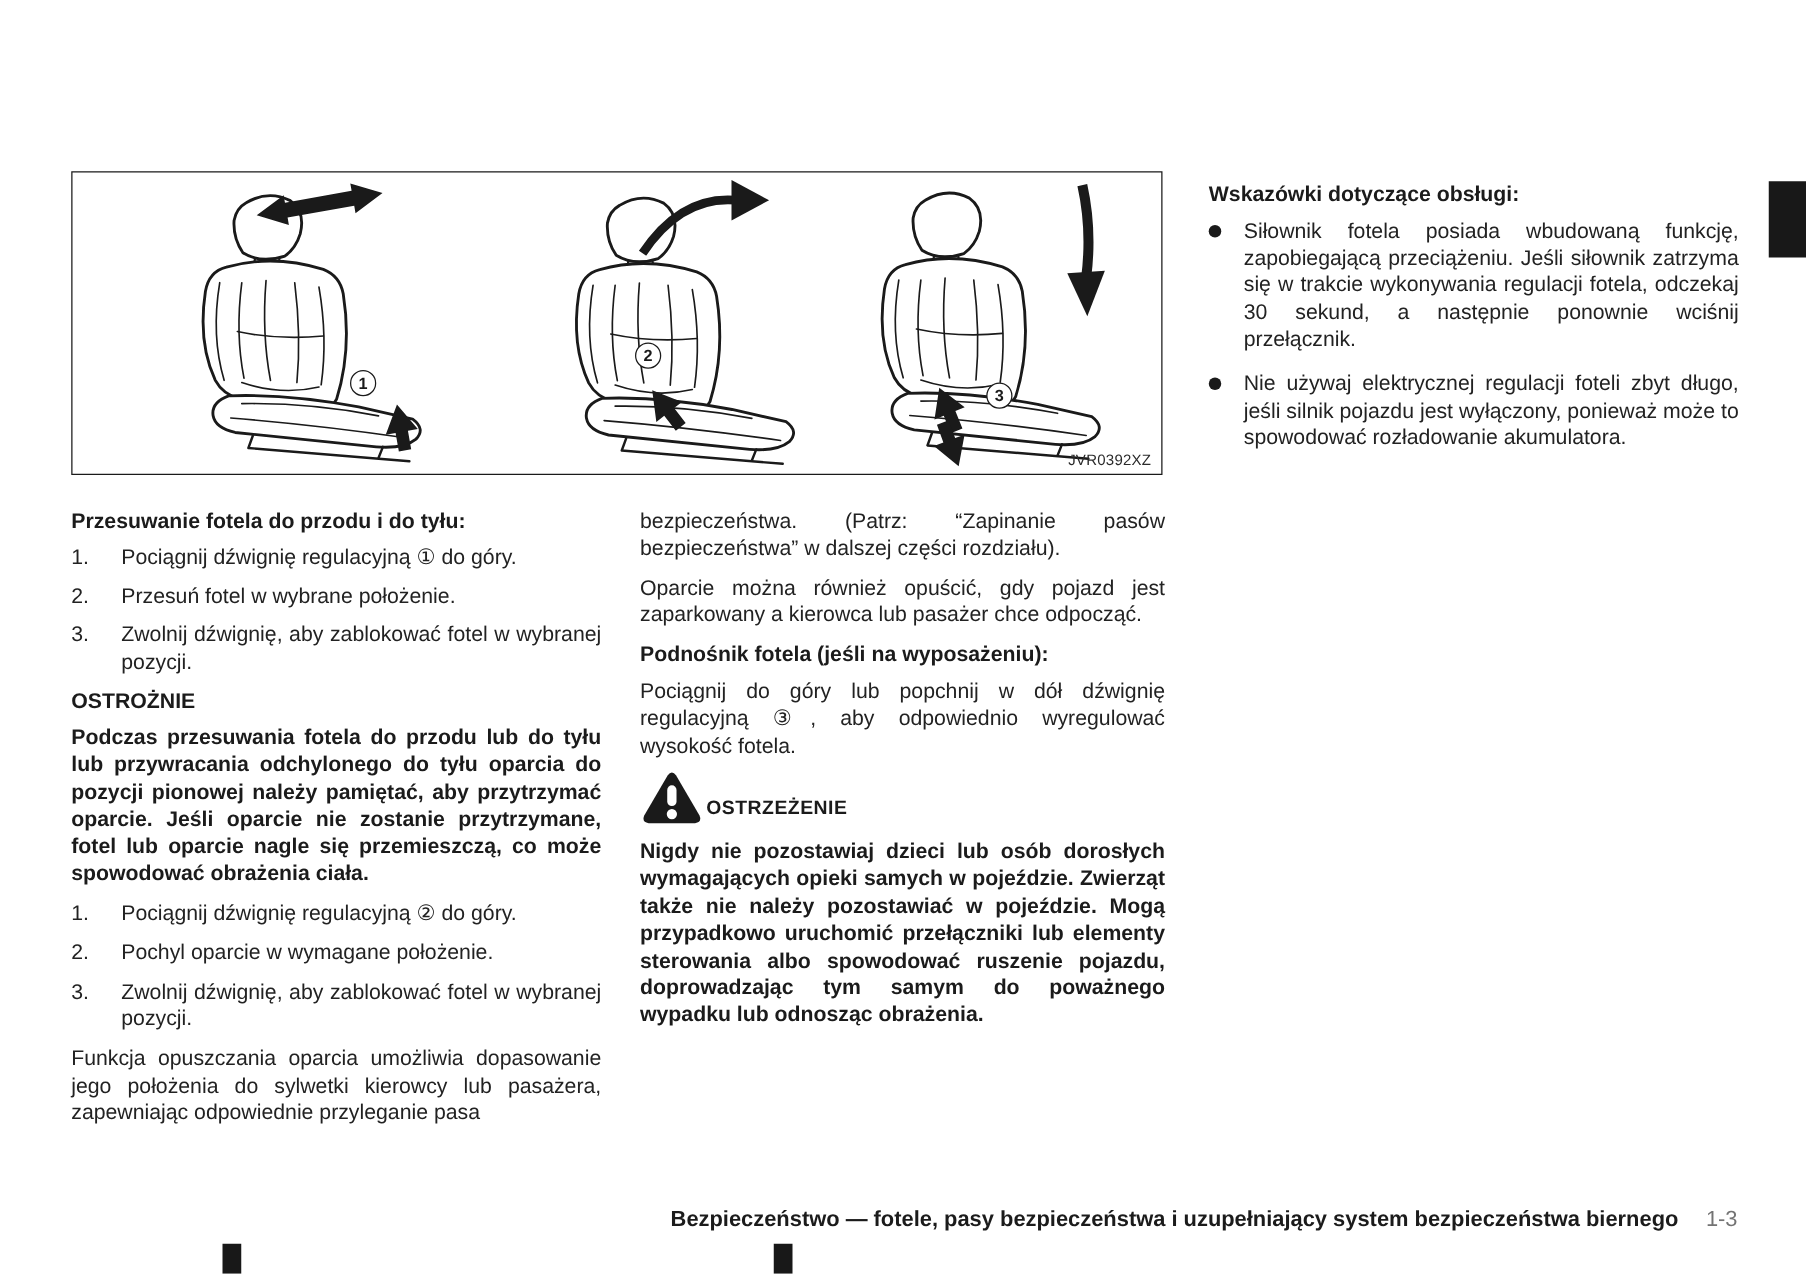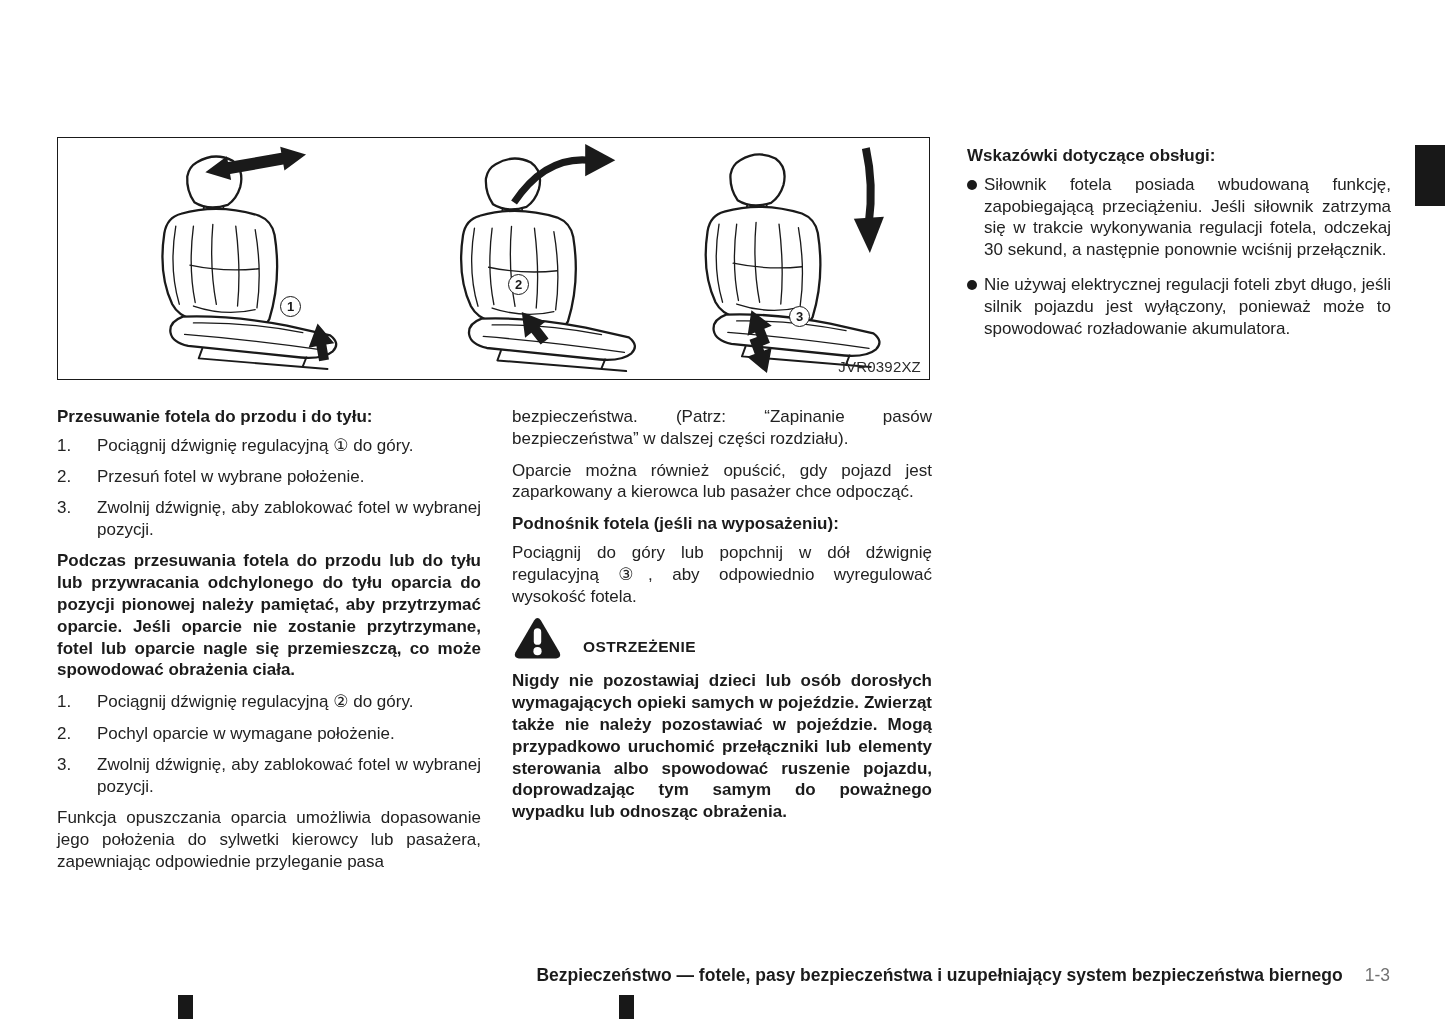--- a/index.html
+++ b/index.html
@@ -12,21 +12,21 @@
   .page { position: absolute; inset: 0; background: #fff; }
 
   
   .figure-box {
     position: absolute; left: 57px; top: 137px; width: 873px; height: 243px;
     border: 1.6px solid #1a1a1a; background: #fff;
   }
   .figure-box svg { position: absolute; inset: 0; width: 100%; height: 100%; }
   .figure-code {
     position: absolute; right: 8px; bottom: 4px;
-    font-size: 15px; color: #2a2a2a; letter-spacing: 0.2px;
+    font-size: 12px; color: #2a2a2a; letter-spacing: 0.2px;
   }
   .callout {
     position: absolute; width: 21px; height: 21px; border: 1.6px solid #1a1a1a;
     border-radius: 50%; background: #fff; color: #1a1a1a;
     font-size: 13px; font-weight: 700; display: flex; align-items: center; justify-content: center;
   }
   .callout.c1 { left: 222px; top: 158px; }
   .callout.c2 { left: 450px; top: 136px; }
   .callout.c3 { left: 731px; top: 168px; }
 
@@ -44,29 +44,29 @@
 
   h4 { font-size: 17px; line-height: 21.8px; font-weight: 700; color: #1b1b1b; margin: 0 0 7px 0; }
   .gap-top { margin-top: 2px; }
   p.body { text-align: justify; margin: 0 0 10px 0; }
   p.bold { font-weight: 700; color: #1b1b1b; }
 
   .num-item { display: flex; gap: 9px; margin: 0 0 9.5px 0; }
   .num-item .num { flex: none; width: 19px; }
   .num-item p { flex: 1; text-align: justify; margin-left: 12px; }
 
-  .bullet-item { display: flex; gap: 7px; margin: 0 0 13px 0; }
+  .bullet-item { display: flex; gap: 18px; margin: 0 0 13px 0; }
   .bullet-item .dot { flex: none; width: 10px; height: 10px; border-radius: 50%; background: #1a1a1a; margin-top: 6px; }
   .bullet-item p { flex: 1; text-align: justify; }
 
   h2.section {
     font-size: 21.5px; line-height: 27px; font-weight: 400; color: #222;
     margin: 15px 0 9px 0;
   }
-  .warning-row { display: flex; align-items: flex-end; gap: 22px; margin: 4px 0 10px 2px; }
+  .warning-row { display: flex; align-items: flex-end; gap: 4px; margin: 4px 0 10px 2px; }
   .warning-row .wlabel { font-size: 15.5px; font-weight: 700; letter-spacing: 0.4px; color: #1b1b1b; padding-bottom: 3px; }
   .warning-row svg { display: block; }
 
   
   .footer {
     position: absolute; left: 57px; top: 965px; width: 1333px;
     display: flex; justify-content: flex-end; align-items: baseline; gap: 22px;
   }
   .footer .chapter { font-size: 17.5px; font-weight: 700; color: #1b1b1b; }
   .footer .pageno  { font-size: 17.5px; font-weight: 400; color: #737373; }
@@ -156,20 +156,21 @@
     </div>
     <div class="num-item">
       <span class="num">2.</span>
       <p>Przesuń fotel w wybrane położenie.</p>
     </div>
     <div class="num-item">
       <span class="num">3.</span>
       <p>Zwolnij dźwignię, aby zablokować fotel w wybranej pozycji.</p>
     </div>
 
+    <h4>OSTROŻNIE</h4>
     <p class="body bold">Podczas przesuwania fotela do przodu lub do tyłu lub przywracania odchylonego do tyłu oparcia do pozycji pionowej należy pamiętać, aby przytrzymać oparcie. Jeśli oparcie nie zostanie przytrzymane, fotel lub oparcie nagle się przemieszczą, co może spowodować obrażenia ciała.</p>
 
     <div class="num-item gap-top">
       <span class="num">1.</span>
       <p>Pociągnij dźwignię regulacyjną ② do góry.</p>
     </div>
     <div class="num-item">
       <span class="num">2.</span>
       <p>Pochyl oparcie w wymagane położenie.</p>
     </div>

